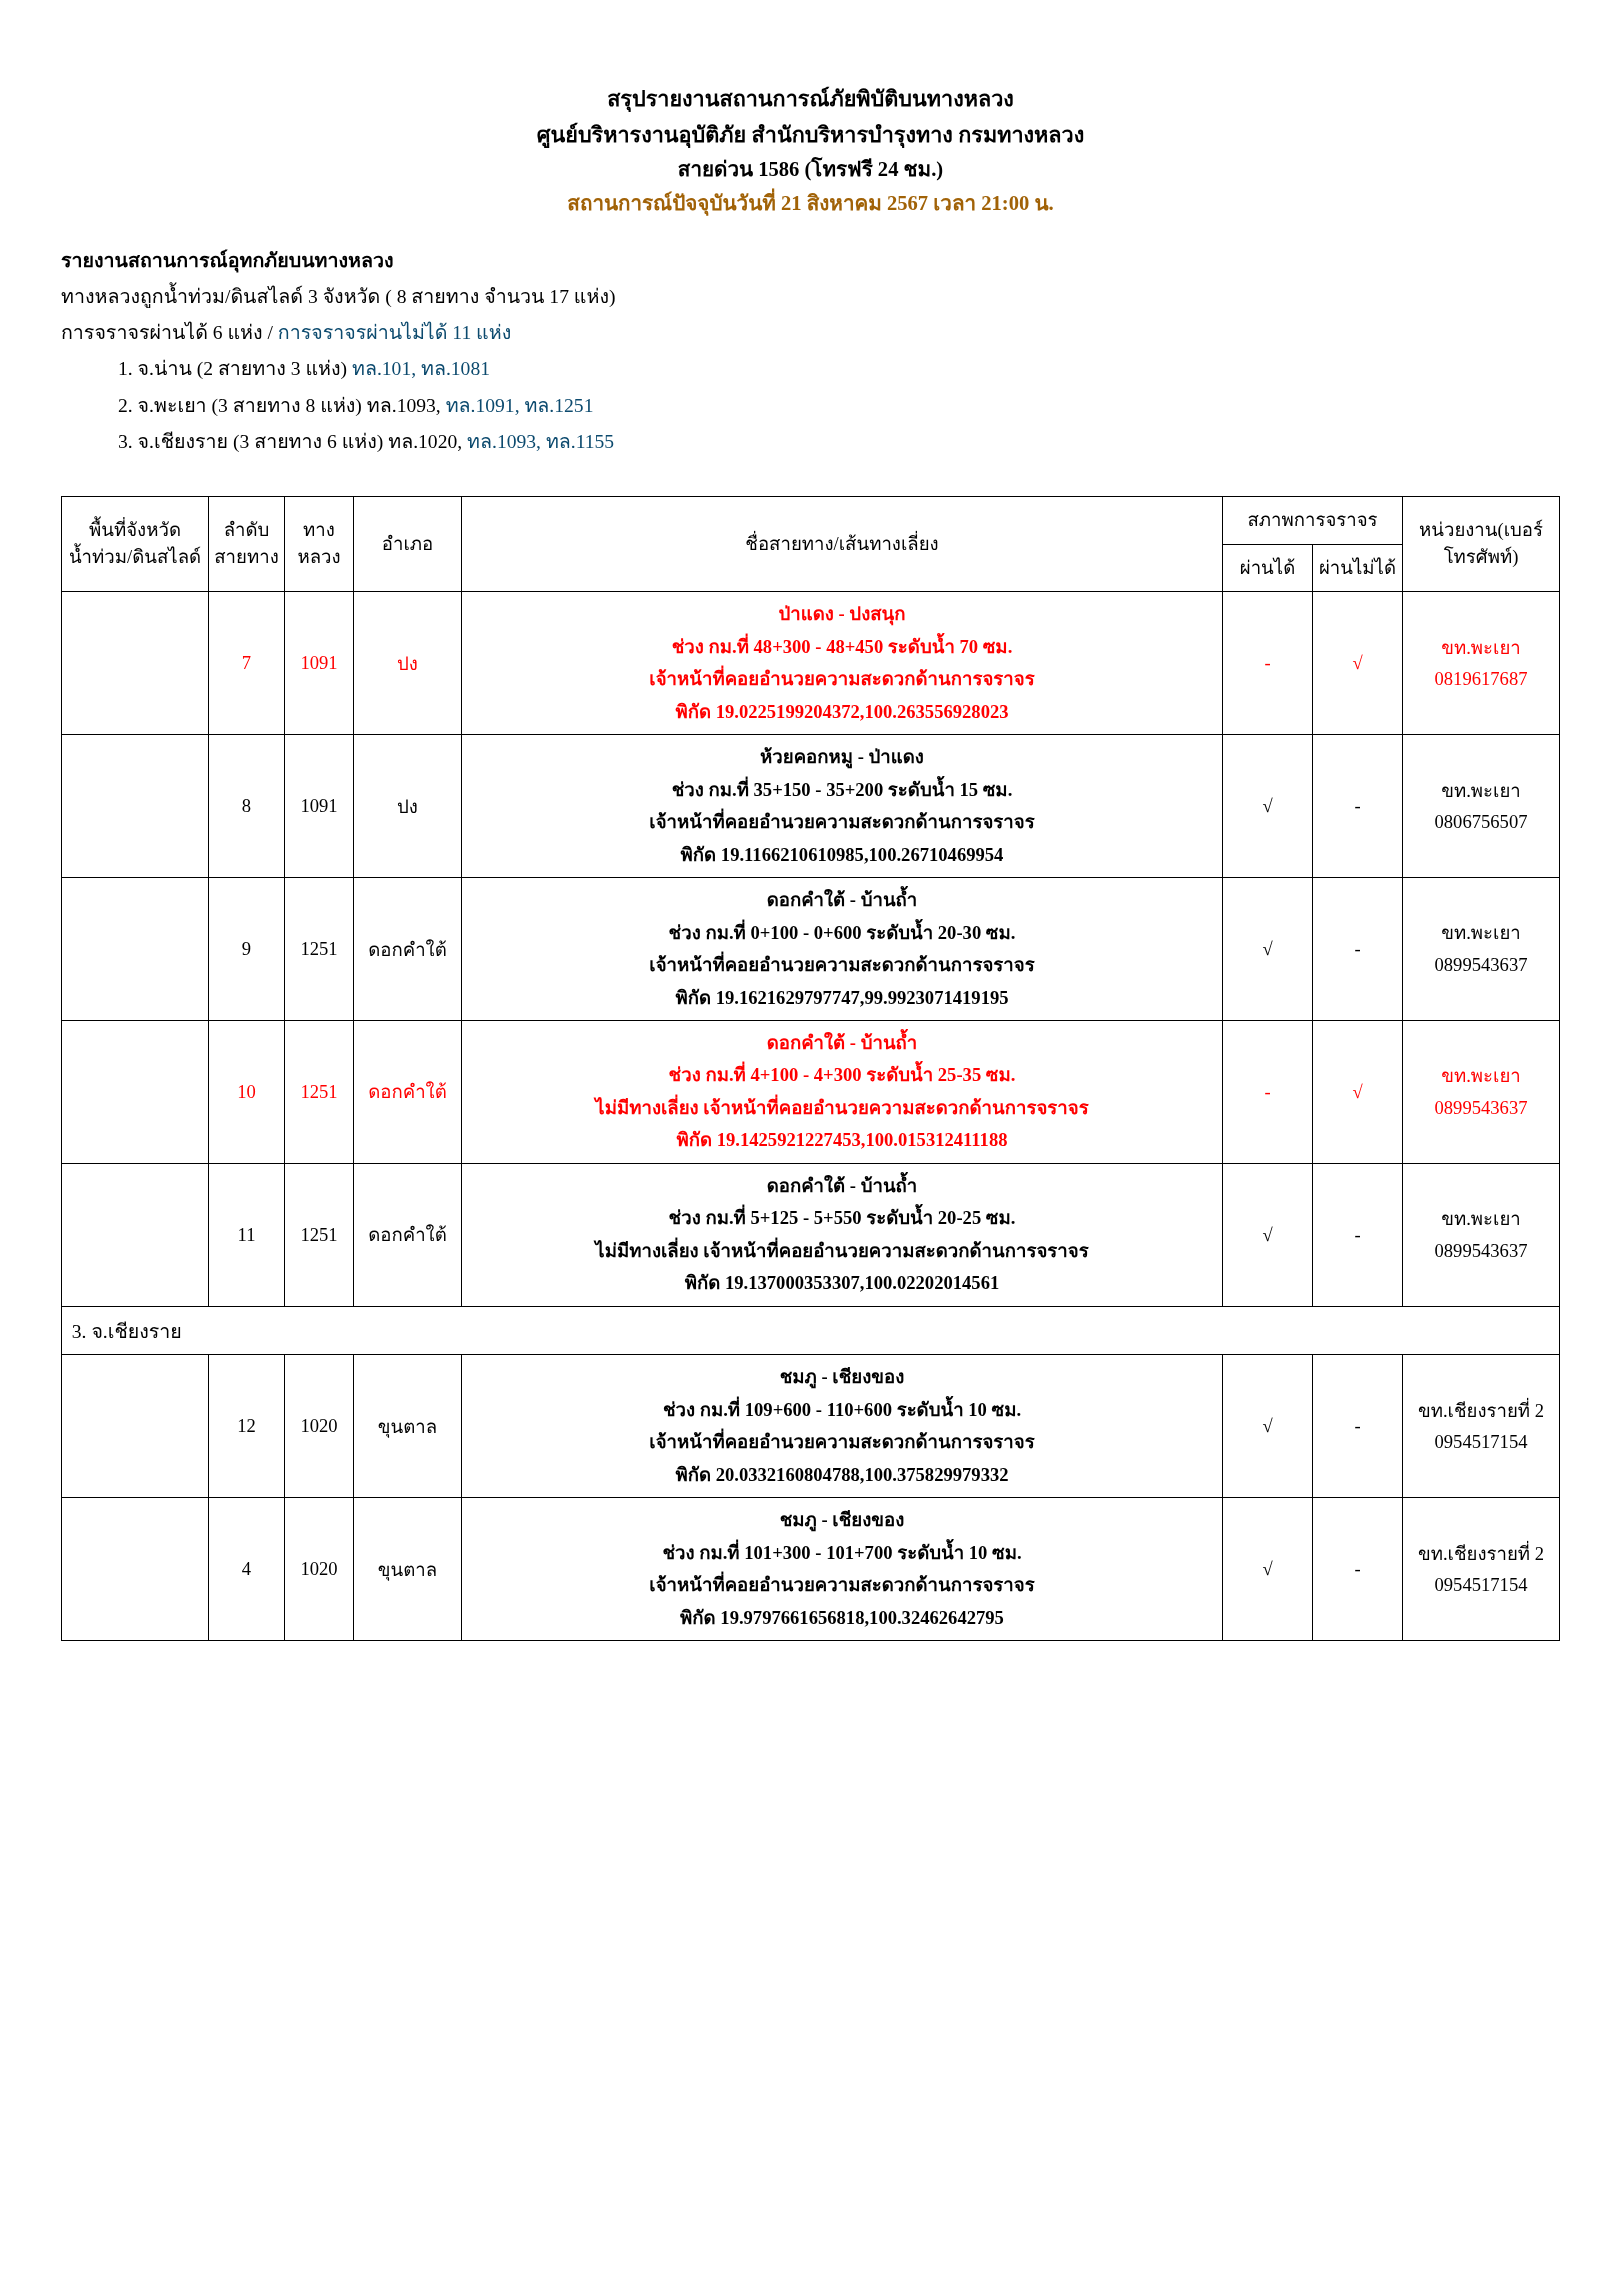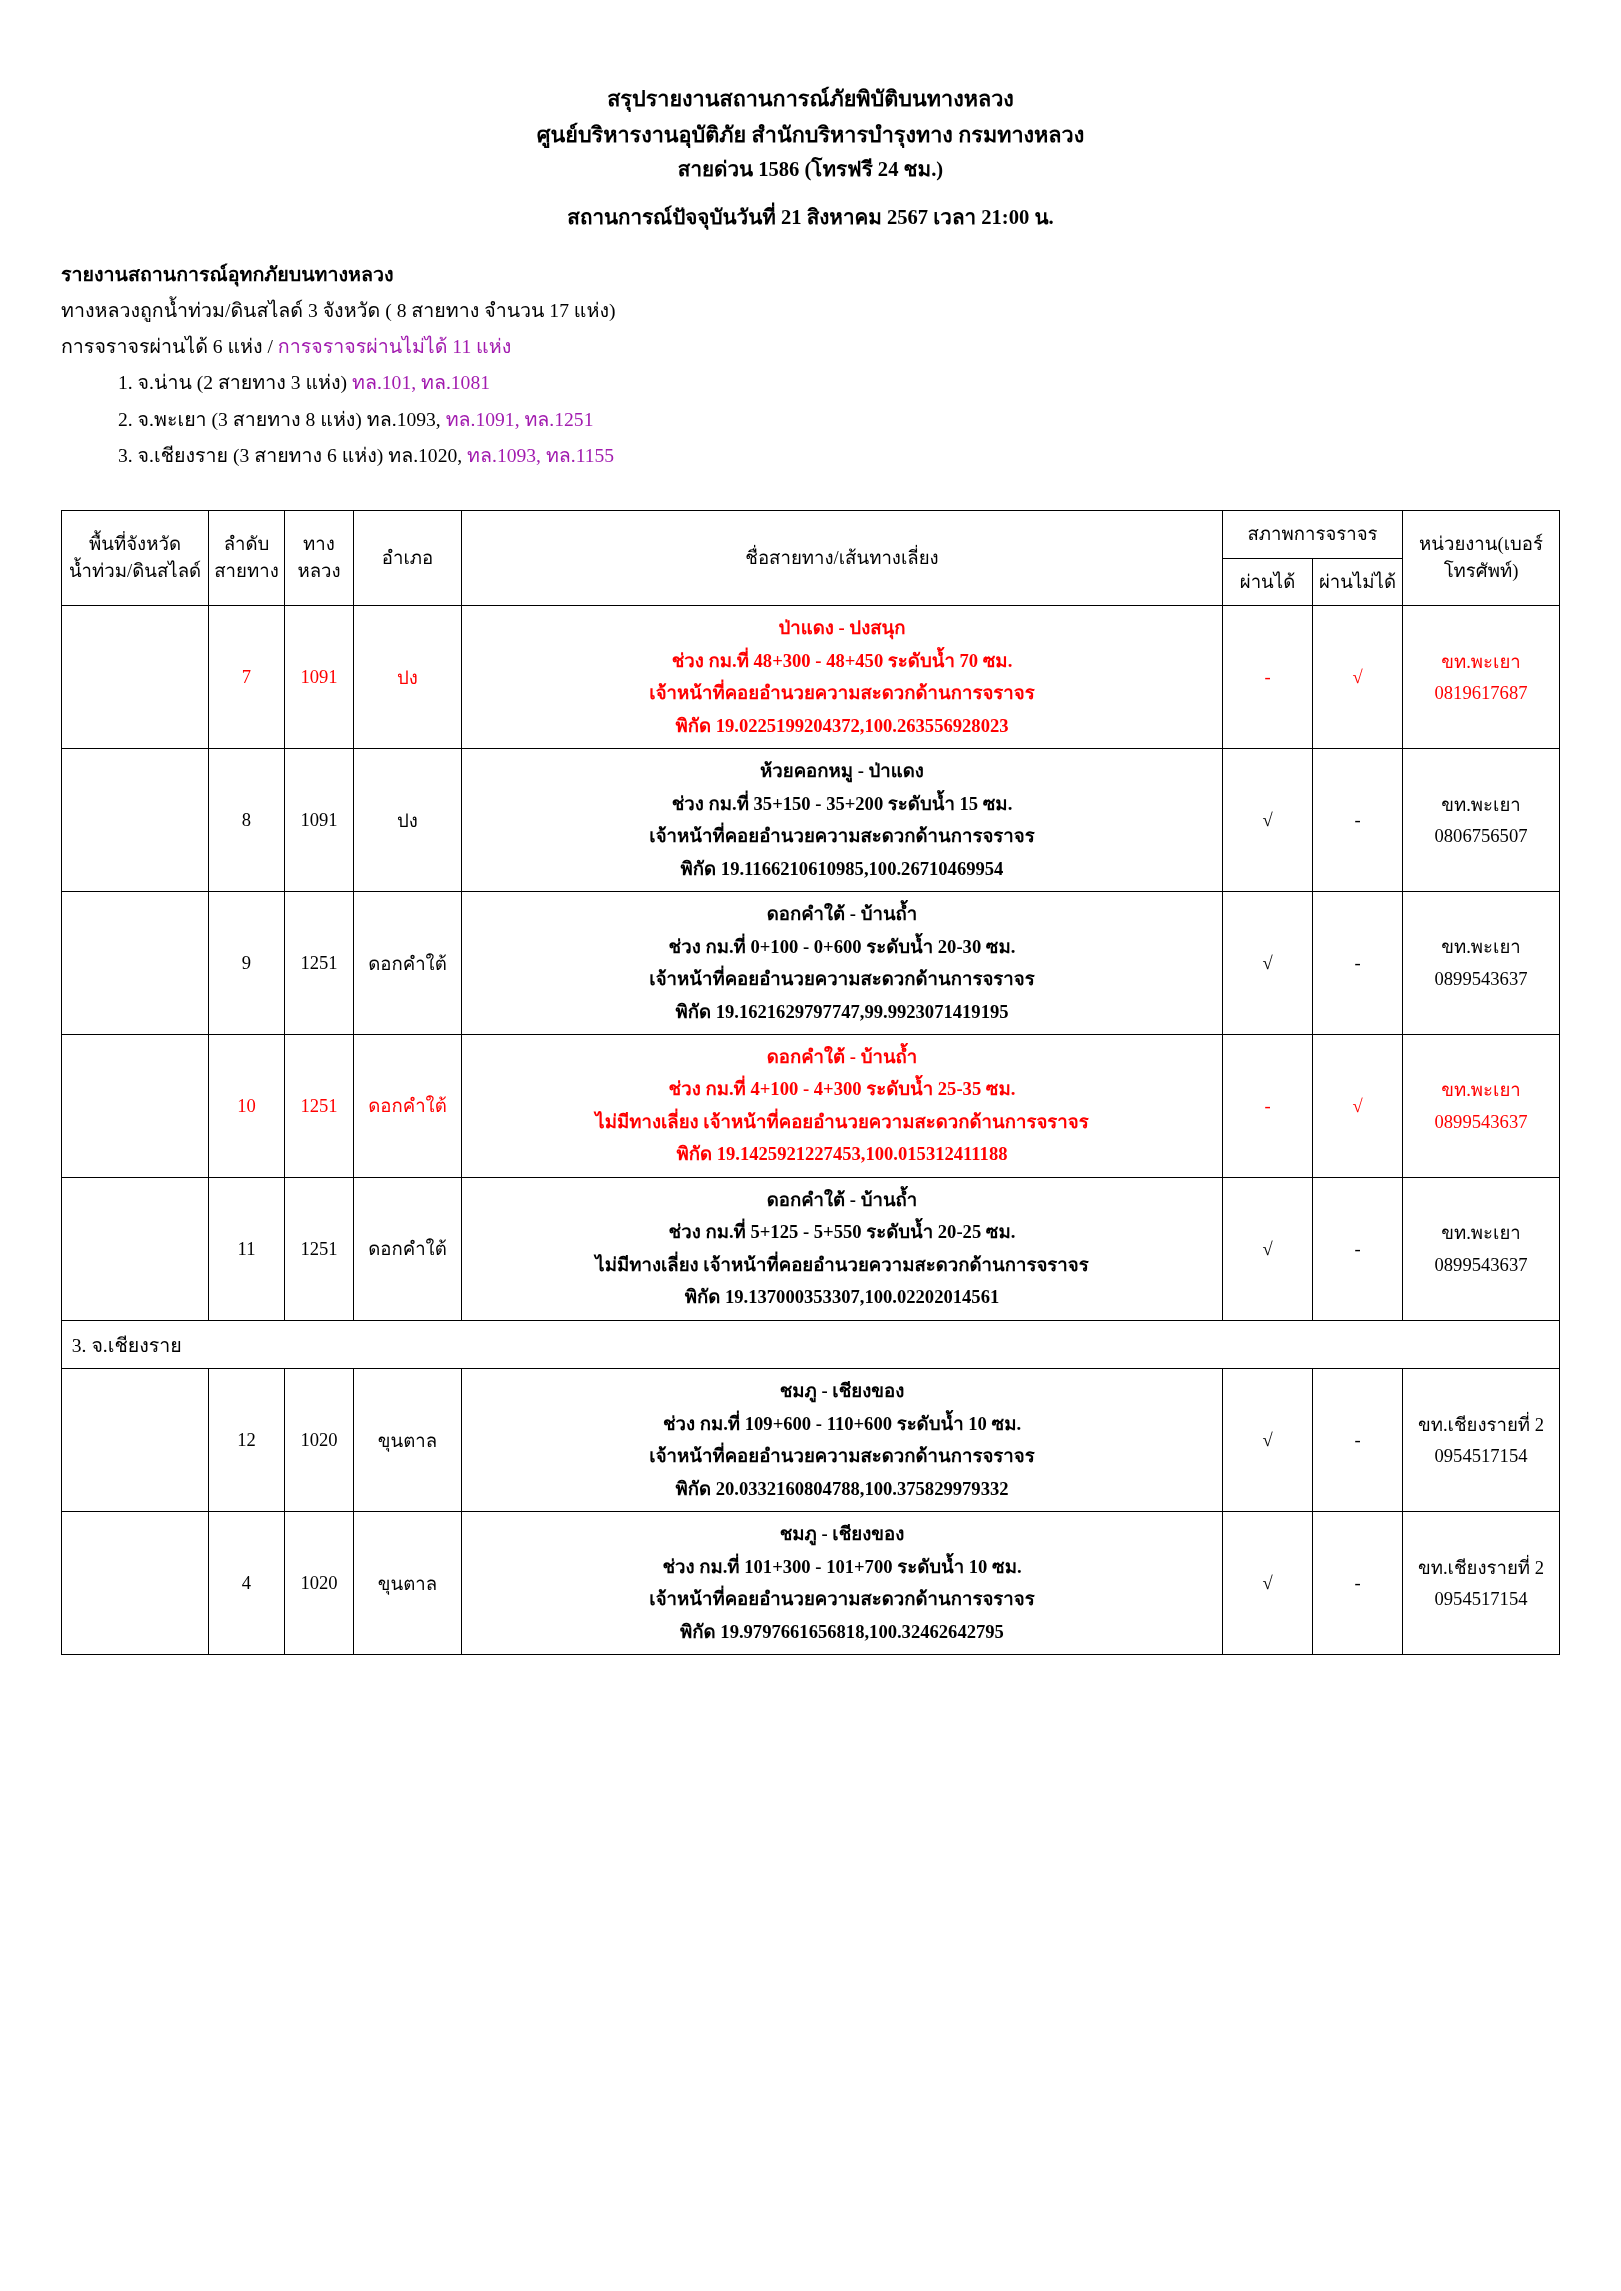--- a/index.html
+++ b/index.html
@@ -34,22 +34,22 @@
     font-size: 21.6px;
     font-weight: bold;
   }
   .doc-header .title-3 {
     font-size: 20.6px;
     font-weight: bold;
   }
   .doc-header .title-4 {
     font-size: 20.6px;
     font-weight: bold;
-    color: #000000;
-    margin-top: 14px;
+    color: #a16207;
+    margin-top: 0;
   }
   
   .intro {
     margin-top: 21.6px;
     font-size: 19.6px;
     line-height: 1.85;
   }
   .intro .line-strong {
     font-weight: bold;
   }
@@ -58,21 +58,21 @@
   }
   .intro .list {
     margin: 0;
     padding-left: 57px;
   }
   .intro .list li {
     list-style: none;
     margin: 0;
     padding: 0;
   }
-  .red { color: #a21caf; }
+  .red { color: #0c4a6e; }
   
   table.report {
     width: 100%;
     border-collapse: collapse;
     margin-top: 36px;
     font-size: 18.6px;
     table-layout: fixed;
   }
   table.report th,
   table.report td {

